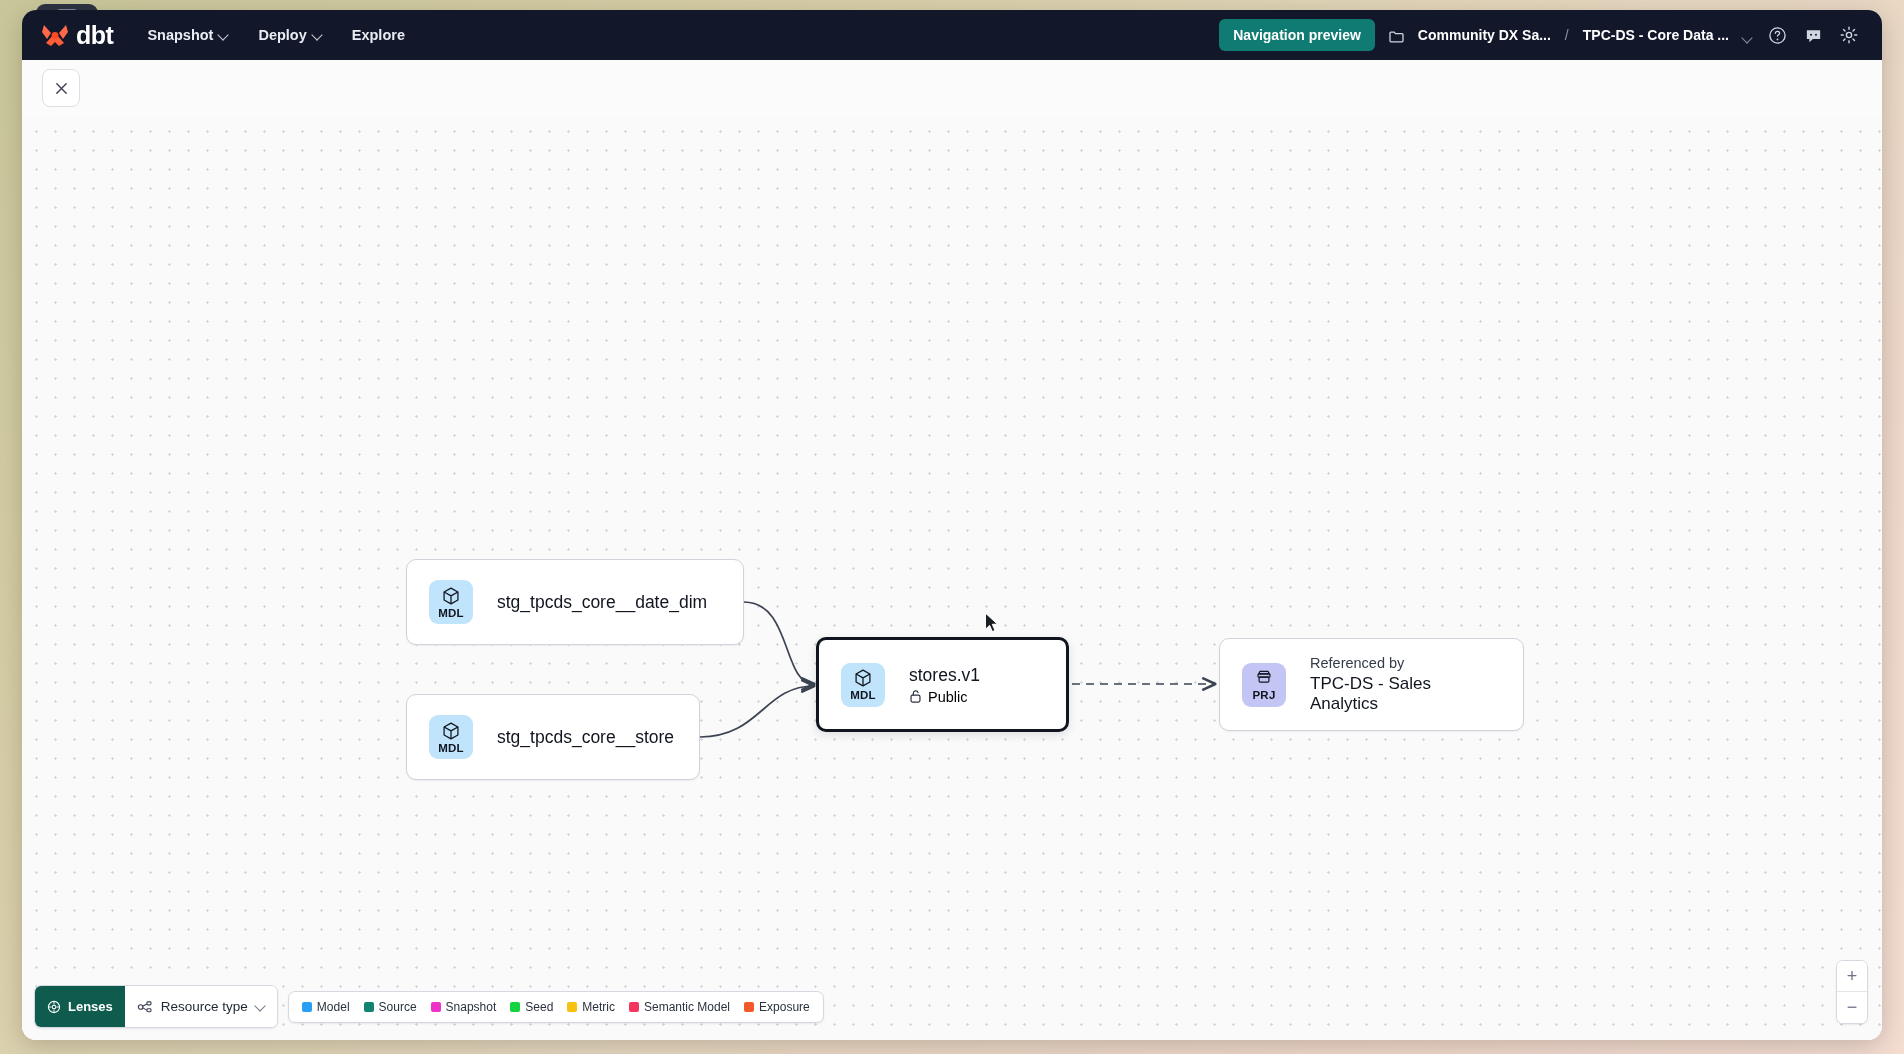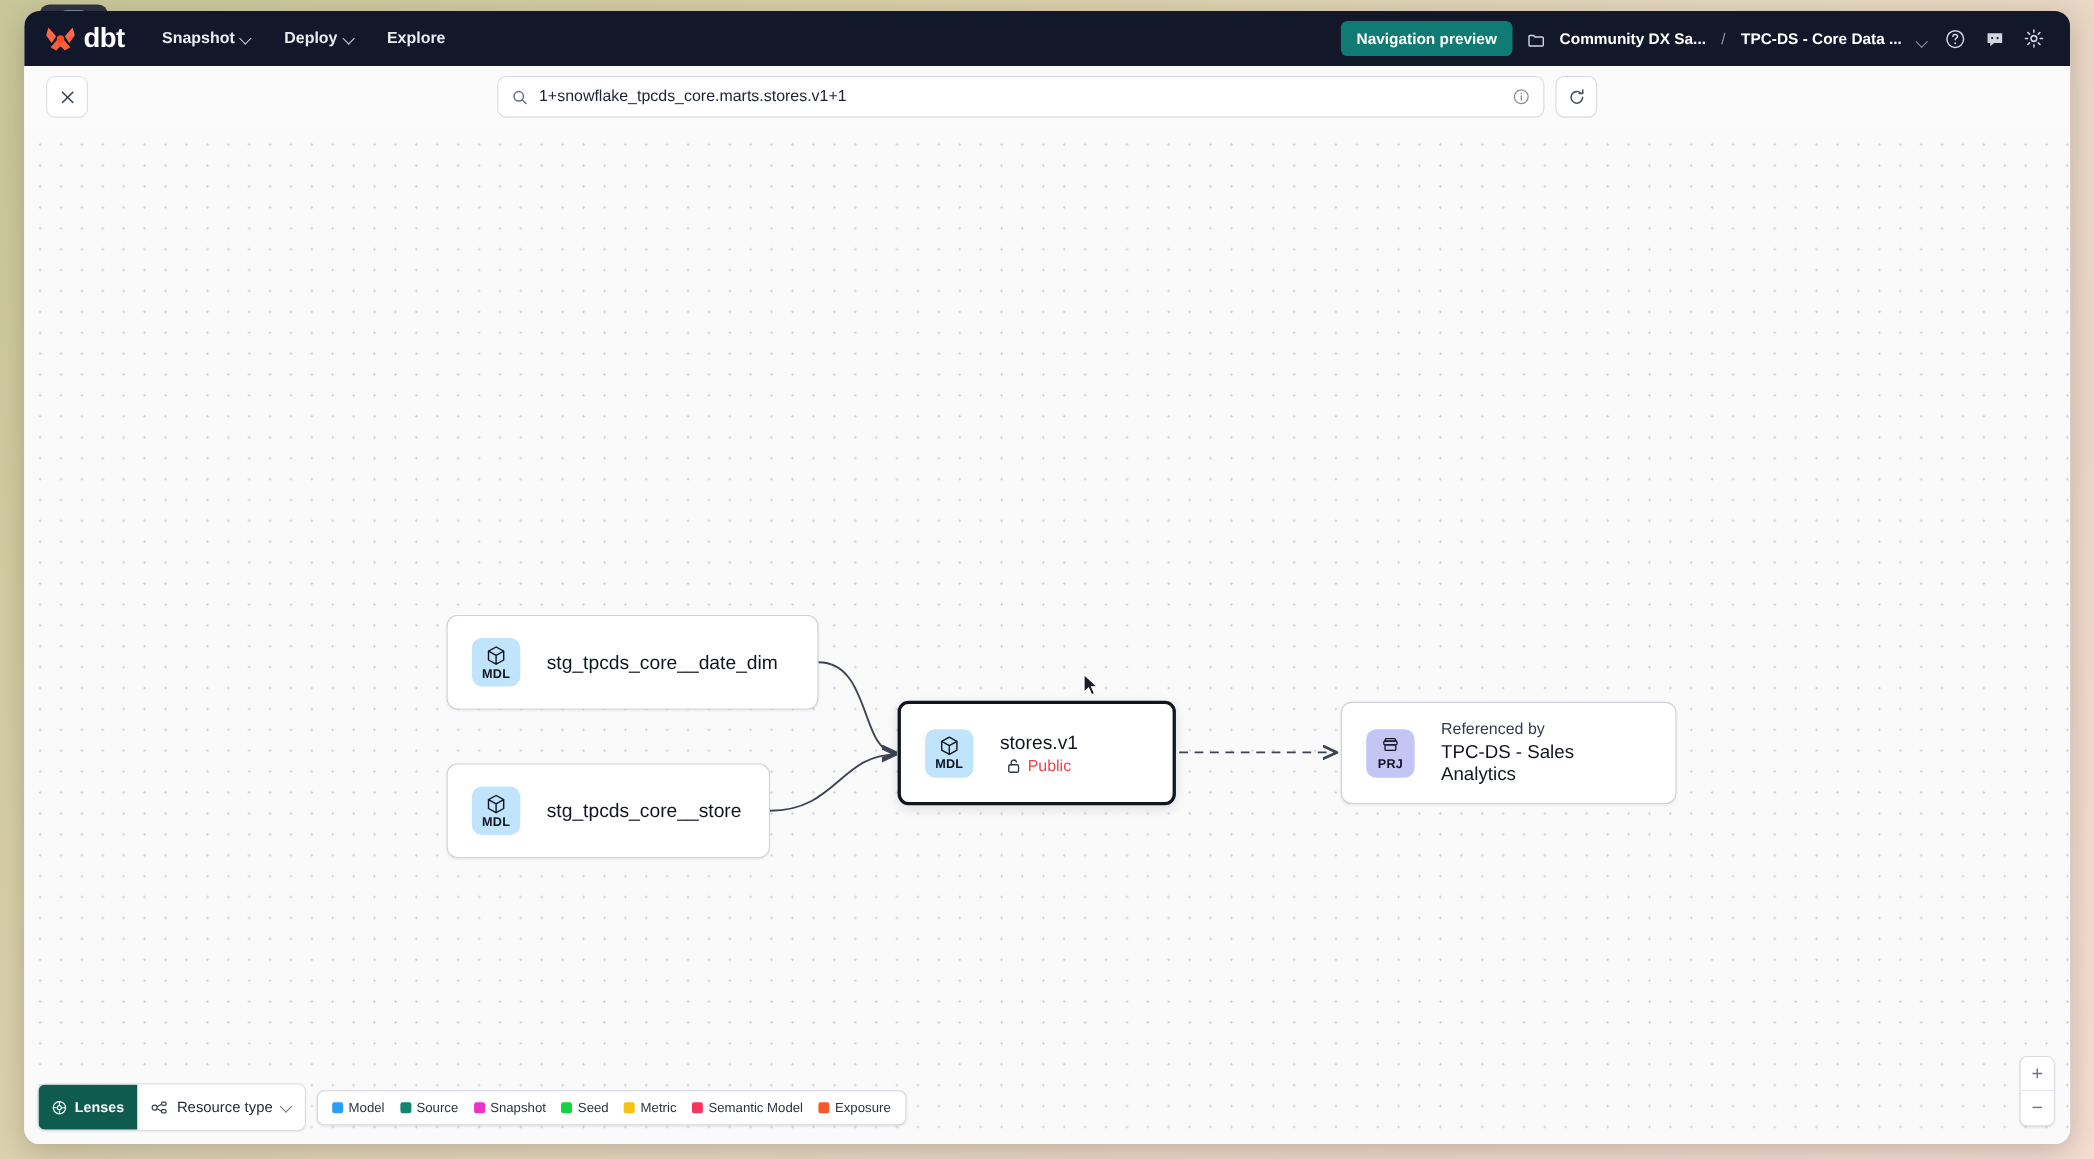--- a/index.html
+++ b/index.html
@@ -142,22 +142,22 @@
     width: 44px; height: 44px; border-radius: 9px;
     display: flex; flex-direction: column; align-items: center; justify-content: center;
     gap: 1px; flex: 0 0 44px;
   }
   .node-badge.mdl { background: #bfe4fb; color: #11151f; }
   .node-badge.prj { background: #c3c6f4; color: #11151f; }
   .badge-label { font-size: 11.5px; font-weight: 700; letter-spacing: .2px; }
   .node-body { margin-left: 24px; display: flex; flex-direction: column; gap: 3px; }
   .node-title { font-size: 17.5px; color: #11151f; }
   .node-sub {
-    font-size: 14.5px; color: #ef4444;
-    display: flex; align-items: center; gap: 6px; justify-content: center;
+    font-size: 14.5px; color: #000000;
+    display: flex; align-items: center; gap: 6px;
   }
   .node-kicker { font-size: 14.5px; color: #343b49; }
   .node-name-strong { font-size: 17px; color: #11151f; font-weight: 500; }
 
   
   #bottom-bar {
     position: absolute; left: 12px; bottom: 12px;
     display: flex; align-items: center; gap: 10px; z-index: 6;
   }
   #lens-group {
@@ -271,43 +271,20 @@
     </div>
   </div>
 
   <div id="subheader">
     <div id="close-lineage-btn">
       <svg width="15" height="15" viewBox="0 0 16 16" fill="none">
         <path d="M3 3l10 10M13 3L3 13" stroke="#3c4250" stroke-width="1.5" stroke-linecap="round"></path>
       </svg>
     </div>
 
-    <div id="search-wrap">
-      <div id="search-field">
-        <span style="display:flex">
-          <svg width="15" height="15" viewBox="0 0 16 16" fill="none">
-            <circle cx="7" cy="7" r="4.6" stroke="#6b7280" stroke-width="1.5"></circle>
-            <path d="M10.5 10.5L14 14" stroke="#6b7280" stroke-width="1.5" stroke-linecap="round"></path>
-          </svg>
-        </span>
-        <input id="search-input" type="text" value="1+snowflake_tpcds_core.marts.stores.v1+1" style="">
-        <span style="display:flex">
-          <svg width="16" height="16" viewBox="0 0 18 18" fill="none">
-            <circle cx="9" cy="9" r="7" stroke="#8b919d" stroke-width="1.3"></circle>
-            <path d="M9 5.6v0.2M9 8v4.4" stroke="#8b919d" stroke-width="1.4" stroke-linecap="round"></path>
-          </svg>
-        </span>
-      </div>
-      <div id="refresh-btn">
-        <svg width="17" height="17" viewBox="0 0 18 18" fill="none">
-          <path d="M14.6 9a5.6 5.6 0 1 1-1.8-4.1" stroke="#4b5260" stroke-width="1.5" stroke-linecap="round"></path>
-          <path d="M14.7 1.9v3.4h-3.4" stroke="#4b5260" stroke-width="1.5" stroke-linecap="round" stroke-linejoin="round"></path>
-        </svg>
-      </div>
-    </div>
   </div>
 
   <div id="canvas">
 
     <svg id="graph-svg">
       <defs>
         <marker id="arrow" markerWidth="9" markerHeight="9" refX="7.4" refY="4" orient="auto">
           <path d="M0.5,0.7 L7.6,4 L0.5,7.3" fill="none" stroke="#3d4451" stroke-width="1.5" stroke-linecap="round" stroke-linejoin="round"></path>
         </marker>
       </defs>

